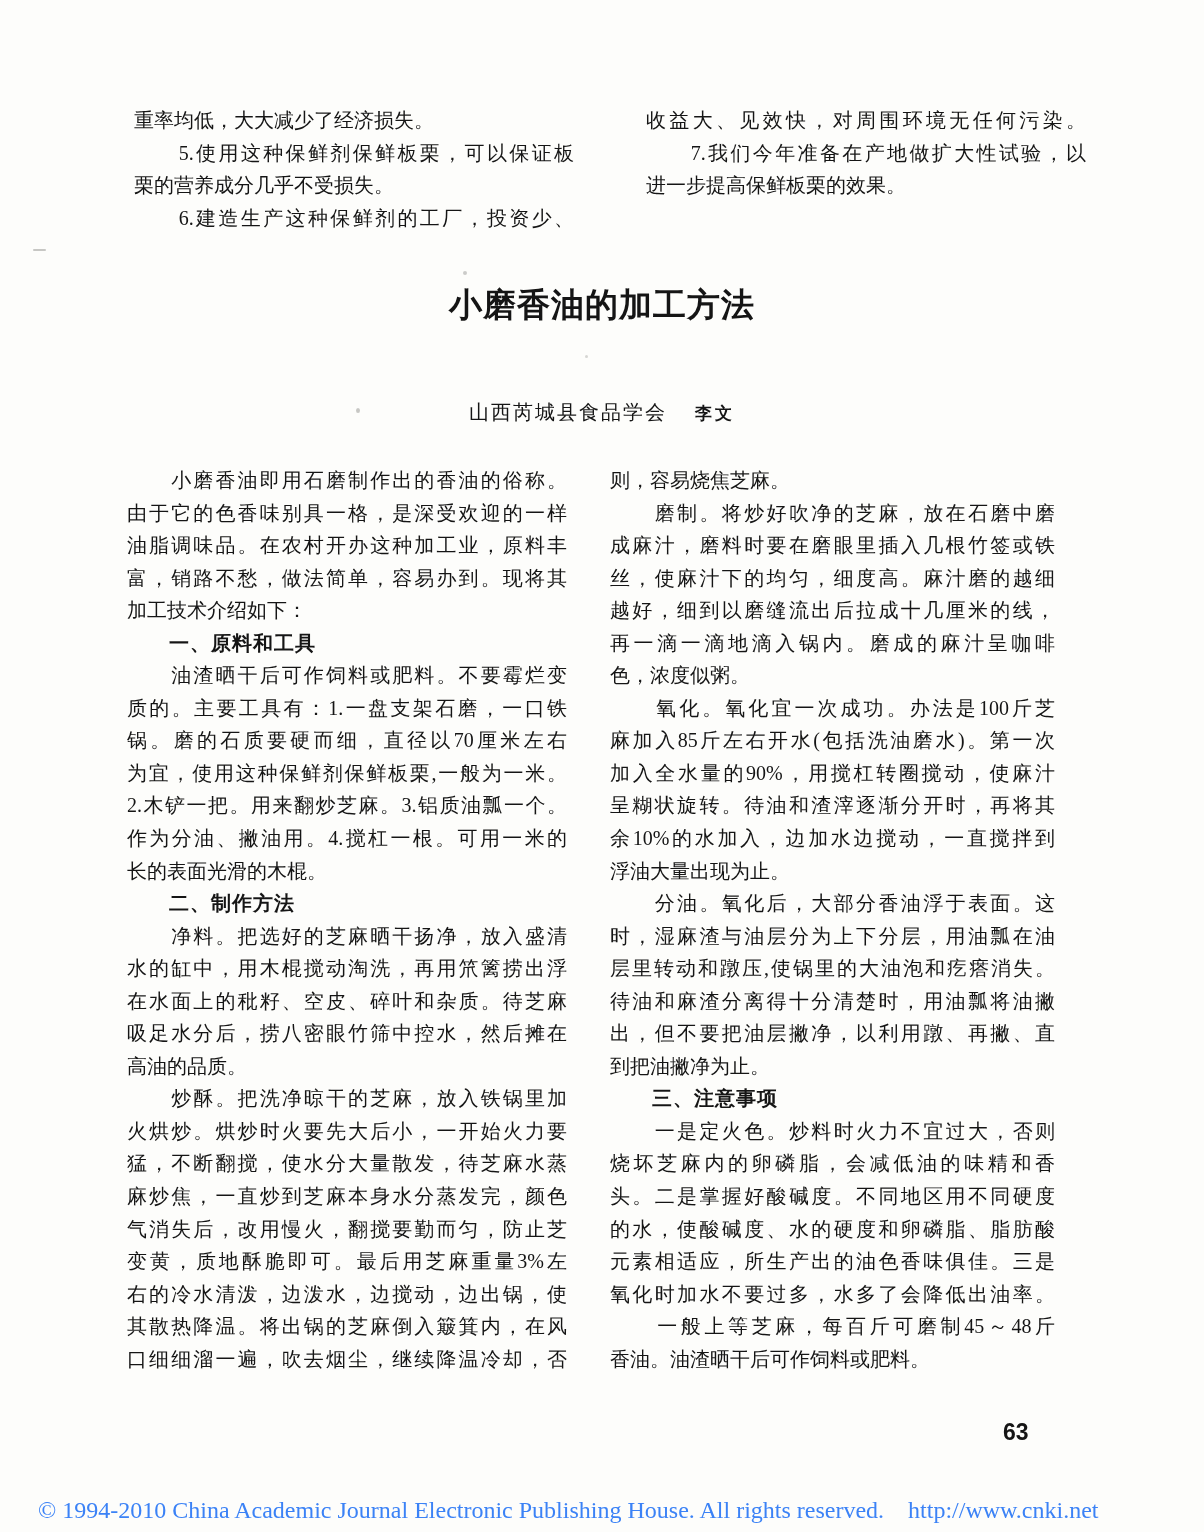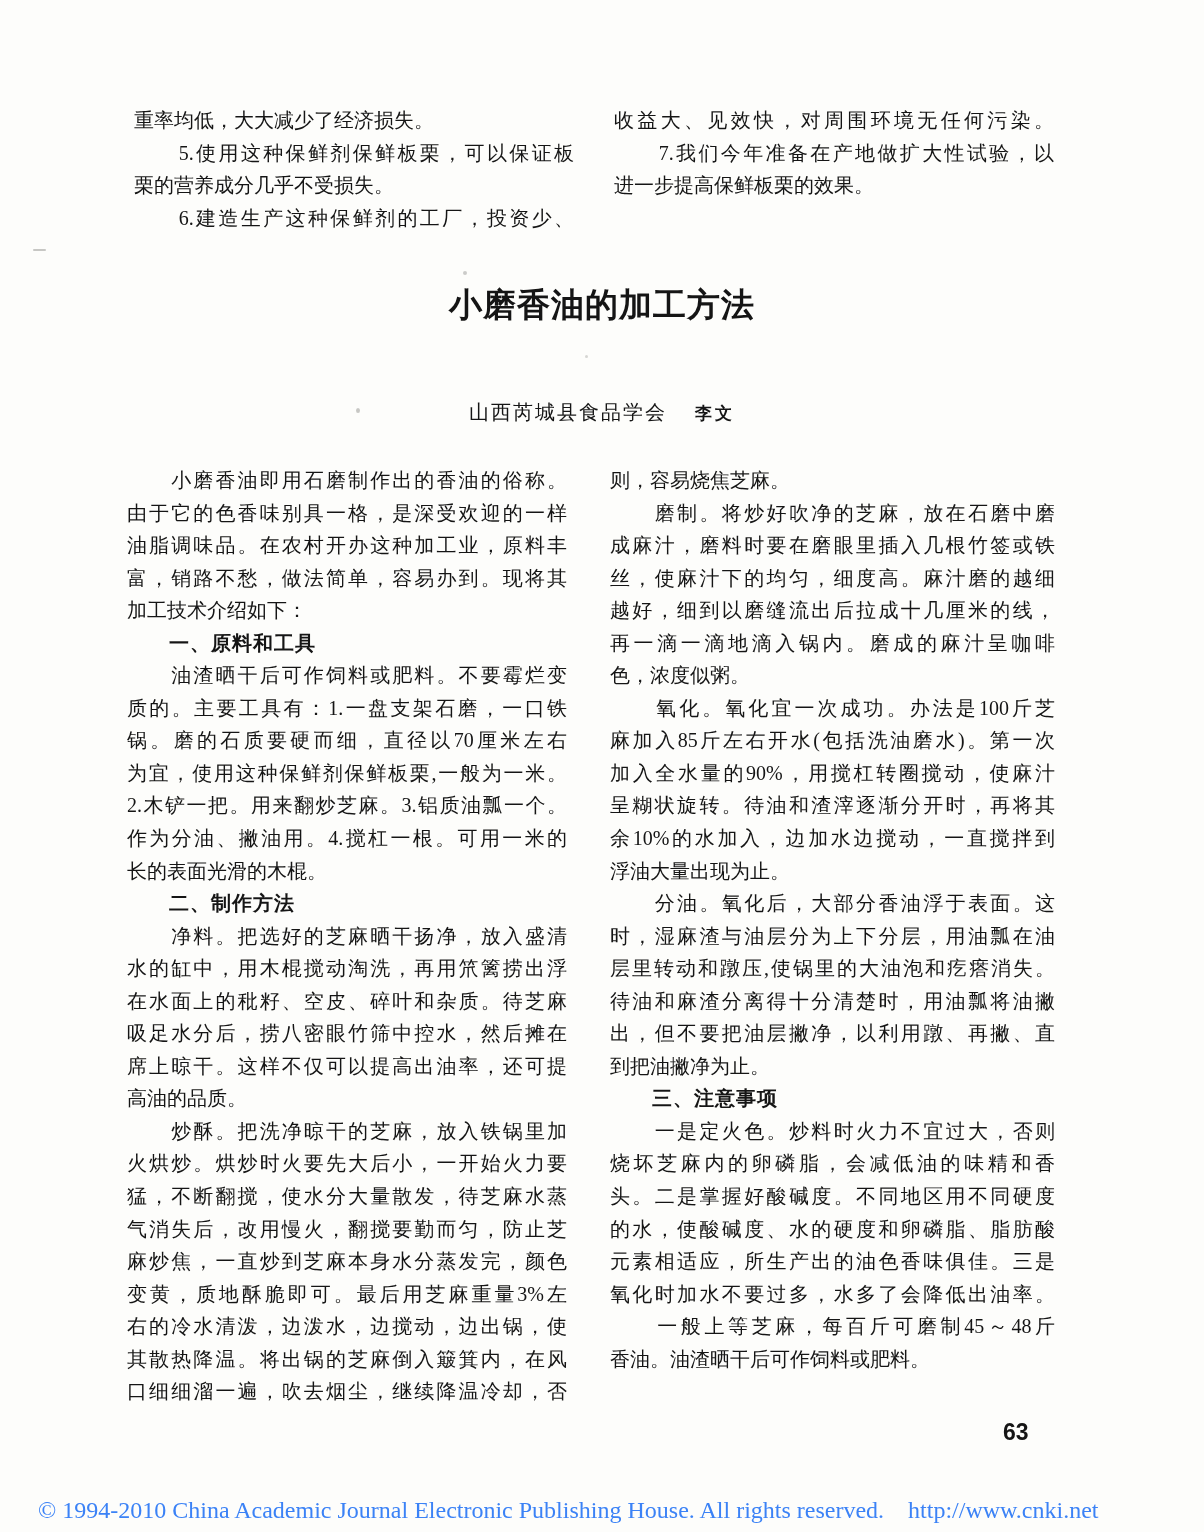--- a/index.html
+++ b/index.html
@@ -76,21 +76,21 @@
 <body>
 
 <div class="page">
 
   <div class="col" style="left:134px;top:104px;width:440px;">
       <div class="ln end">重率均低，大大减少了经济损失。</div>
       <div class="ln fill">　　5.使用这种保鲜剂保鲜板栗，可以保证板</div>
       <div class="ln end">栗的营养成分几乎不受损失。</div>
       <div class="ln fill">　　6.建造生产这种保鲜剂的工厂，投资少、</div>
     </div>
-  <div class="col" style="left:614px;top:104px;width:440px;">
+  <div class="col" style="left:646px;top:104px;width:440px;">
       <div class="ln fill">收益大、见效快，对周围环境无任何污染。</div>
       <div class="ln fill">　　7.我们今年准备在产地做扩大性试验，以</div>
       <div class="ln end">进一步提高保鲜板栗的效果。</div>
     </div>
 
   <div class="article-title">小磨香油的加工方法</div>
 
   <div class="byline">
     <span class="affil">山西芮城县食品学会</span>
     <span class="author">李文</span>
@@ -108,27 +108,26 @@
       <div class="ln fill">锅。磨的石质要硬而细，直径以70厘米左右</div>
       <div class="ln fill">为宜，使用这种保鲜剂保鲜板栗,一般为一米。</div>
       <div class="ln fill">2.木铲一把。用来翻炒芝麻。3.铝质油瓢一个。</div>
       <div class="ln fill">作为分油、撇油用。4.搅杠一根。可用一米的</div>
       <div class="ln end">长的表面光滑的木棍。</div>
       <div class="ln head">　　二、制作方法</div>
       <div class="ln fill">　　净料。把选好的芝麻晒干扬净，放入盛清</div>
       <div class="ln fill">水的缸中，用木棍搅动淘洗，再用笊篱捞出浮</div>
       <div class="ln fill">在水面上的秕籽、空皮、碎叶和杂质。待芝麻</div>
       <div class="ln fill">吸足水分后，捞八密眼竹筛中控水，然后摊在</div>
-      <div class="ln fill">席上晾干。这样不仅可以提高出油率，还可提</div>
       <div class="ln end">高油的品质。</div>
       <div class="ln fill">　　炒酥。把洗净晾干的芝麻，放入铁锅里加</div>
       <div class="ln fill">火烘炒。烘炒时火要先大后小，一开始火力要</div>
       <div class="ln fill">猛，不断翻搅，使水分大量散发，待芝麻水蒸</div>
+      <div class="ln fill">麻炒焦，一直炒到芝麻本身水分蒸发完，颜色</div>
       <div class="ln fill">气消失后，改用慢火，翻搅要勤而匀，防止芝</div>
-      <div class="ln fill">麻炒焦，一直炒到芝麻本身水分蒸发完，颜色</div>
       <div class="ln fill">变黄，质地酥脆即可。最后用芝麻重量3%左</div>
       <div class="ln fill">右的冷水清泼，边泼水，边搅动，边出锅，使</div>
       <div class="ln fill">其散热降温。将出锅的芝麻倒入簸箕内，在风</div>
       <div class="ln fill">口细细溜一遍，吹去烟尘，继续降温冷却，否</div>
     </div>
   <div class="col" style="left:610px;top:464px;width:445px;">
       <div class="ln end">则，容易烧焦芝麻。</div>
       <div class="ln fill">　　磨制。将炒好吹净的芝麻，放在石磨中磨</div>
       <div class="ln fill">成麻汁，磨料时要在磨眼里插入几根竹签或铁</div>
       <div class="ln fill">丝，使麻汁下的均匀，细度高。麻汁磨的越细</div>

